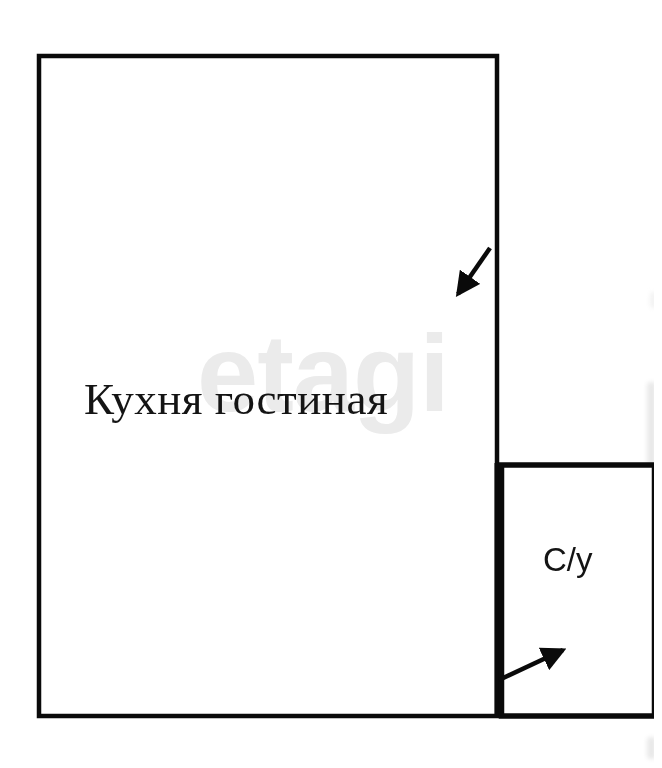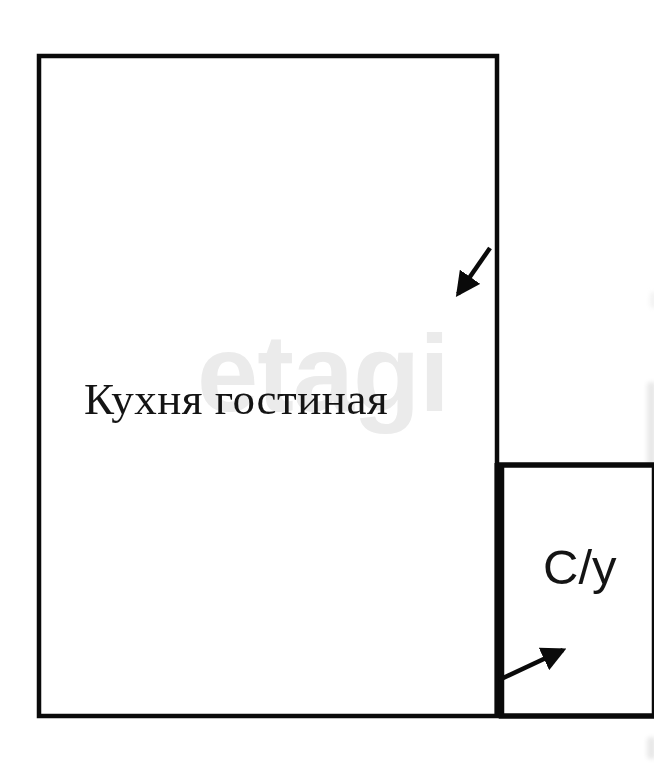--- a/index.html
+++ b/index.html
@@ -33,21 +33,21 @@
     white-space:nowrap;
   }
   .label-main{
     left:84px;top:377px;
     font-size:45px;
     letter-spacing:0.5px;
     font-family:Liberation Serif, serif;
   }
   .label-su{
     left:543px;top:543px;
-    font-size:49px;
+    font-size:33px;
   }
   .artifact{
     position:absolute;
     background:#e9e9e9;
     border-radius:4px;
     filter:blur(2px);
     z-index:0;
   }
   .artifact-right-streak{ right:-2px; top:382px; width:9px; height:112px; }
   .artifact-right-dot{ right:-2px; top:737px; width:9px; height:22px; }

